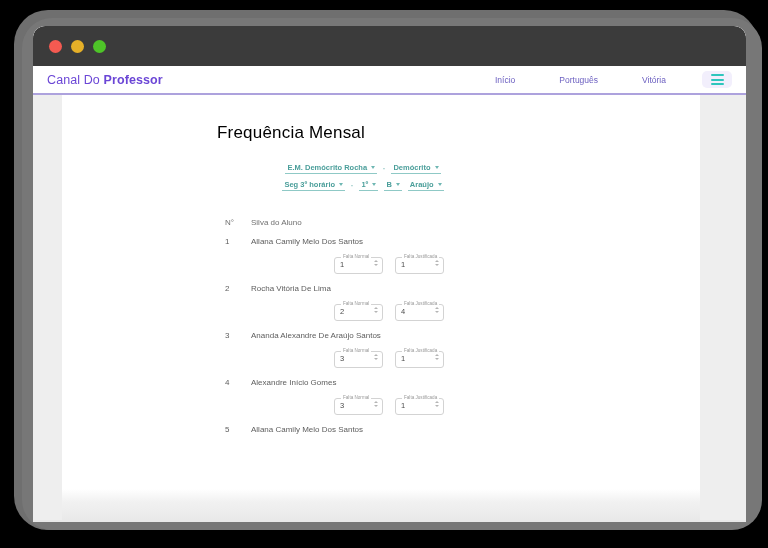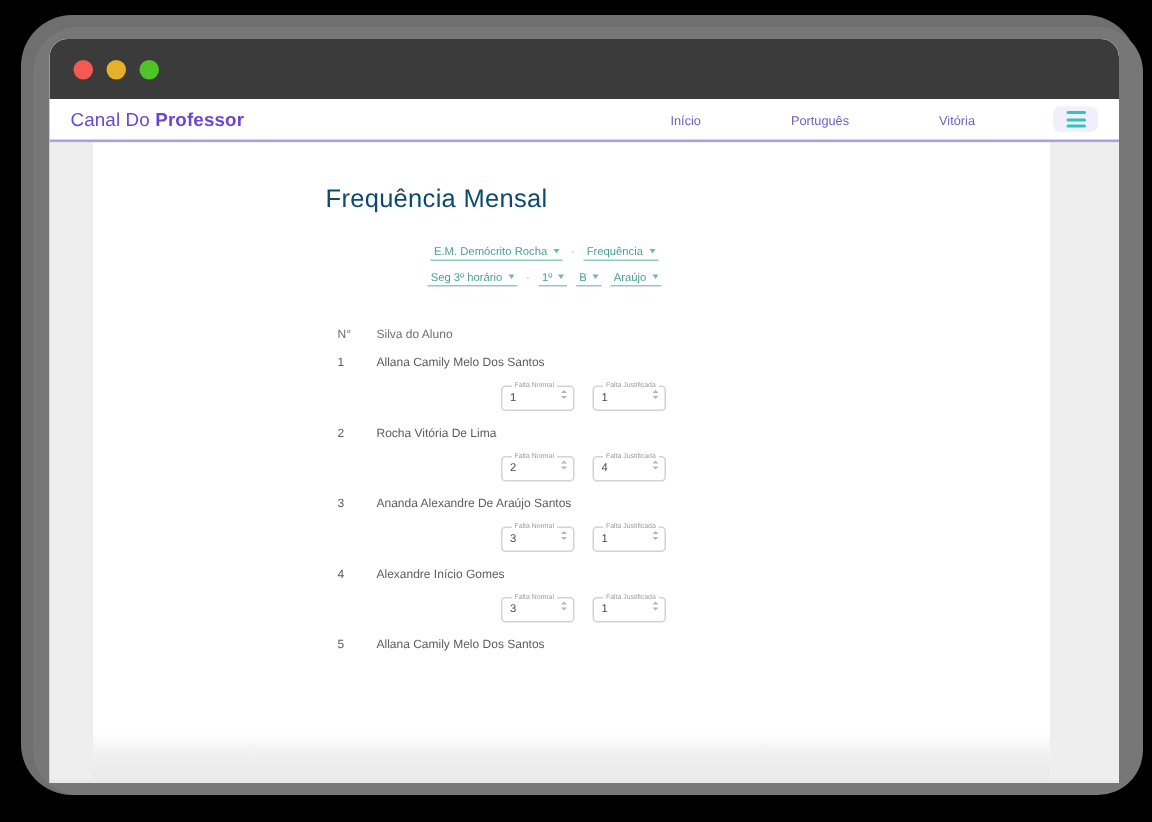--- a/index.html
+++ b/index.html
@@ -65,21 +65,21 @@
     color: #6b46d6;
     letter-spacing: .1px;
     white-space: nowrap;
   }
   .brand b { font-weight: bold; }
   .nav {
     position: absolute;
     right: 14px;
     display: flex;
     align-items: center;
-    gap: 16px;
+    gap: 0;
   }
   .nav a {
     font-size: 8.5px;
     color: #6b5fc0;
     text-decoration: none;
     padding: 0 22px;
     white-space: nowrap;
   }
   .hamburger {
     width: 30px; height: 17px;
@@ -105,28 +105,28 @@
   .page {
     flex: 1 1 auto;
     background: #ffffff;
     position: relative;
     overflow: hidden;
   }
   .gutter-right { width: 46px; background: #eeeeee; flex: 0 0 46px; }
 
   .page-title {
     font-size: 17px;
-    color: #0c4a6e;
+    color: #000000;
     font-weight: normal;
     margin: 28px 0 0 155px;
     letter-spacing: .2px;
   }
 
   
-  .selects { margin-top: 20px; text-align: center; padding-right: 36px;}
+  .selects { margin-top: 20px; text-align: center; padding-right: 36px; font-weight: bold;}
   .selrow {
     display: flex; justify-content: center; align-items: flex-end;
     gap: 6px; margin-bottom: 6px;
   }
   .sel {
     display: inline-flex; align-items: baseline; gap: 4px;
     border-bottom: 1px solid #8fc9c6;
     color: #4a9e9a;
     font-size: 7.5px;
     padding: 0 2px 1px 2px;
@@ -252,21 +252,21 @@
         <h1 class="page-title">Frequência Mensal</h1>
 
         <div class="selects">
           <div class="selrow">
             <span class="sel">
               <span>E.M. Demócrito Rocha</span>
               <span class="caret"></span>
             </span>
             <span class="dotsep">·</span>
             <span class="sel">
-              <span>Frequência</span>
+              <span>Demócrito</span>
               <span class="caret"></span>
             </span>
           </div>
           <div class="selrow">
             <span class="sel">
               <span>Seg 3º horário</span>
               <span class="caret"></span>
             </span>
             <span class="dotsep">·</span>
             <span class="sel">

